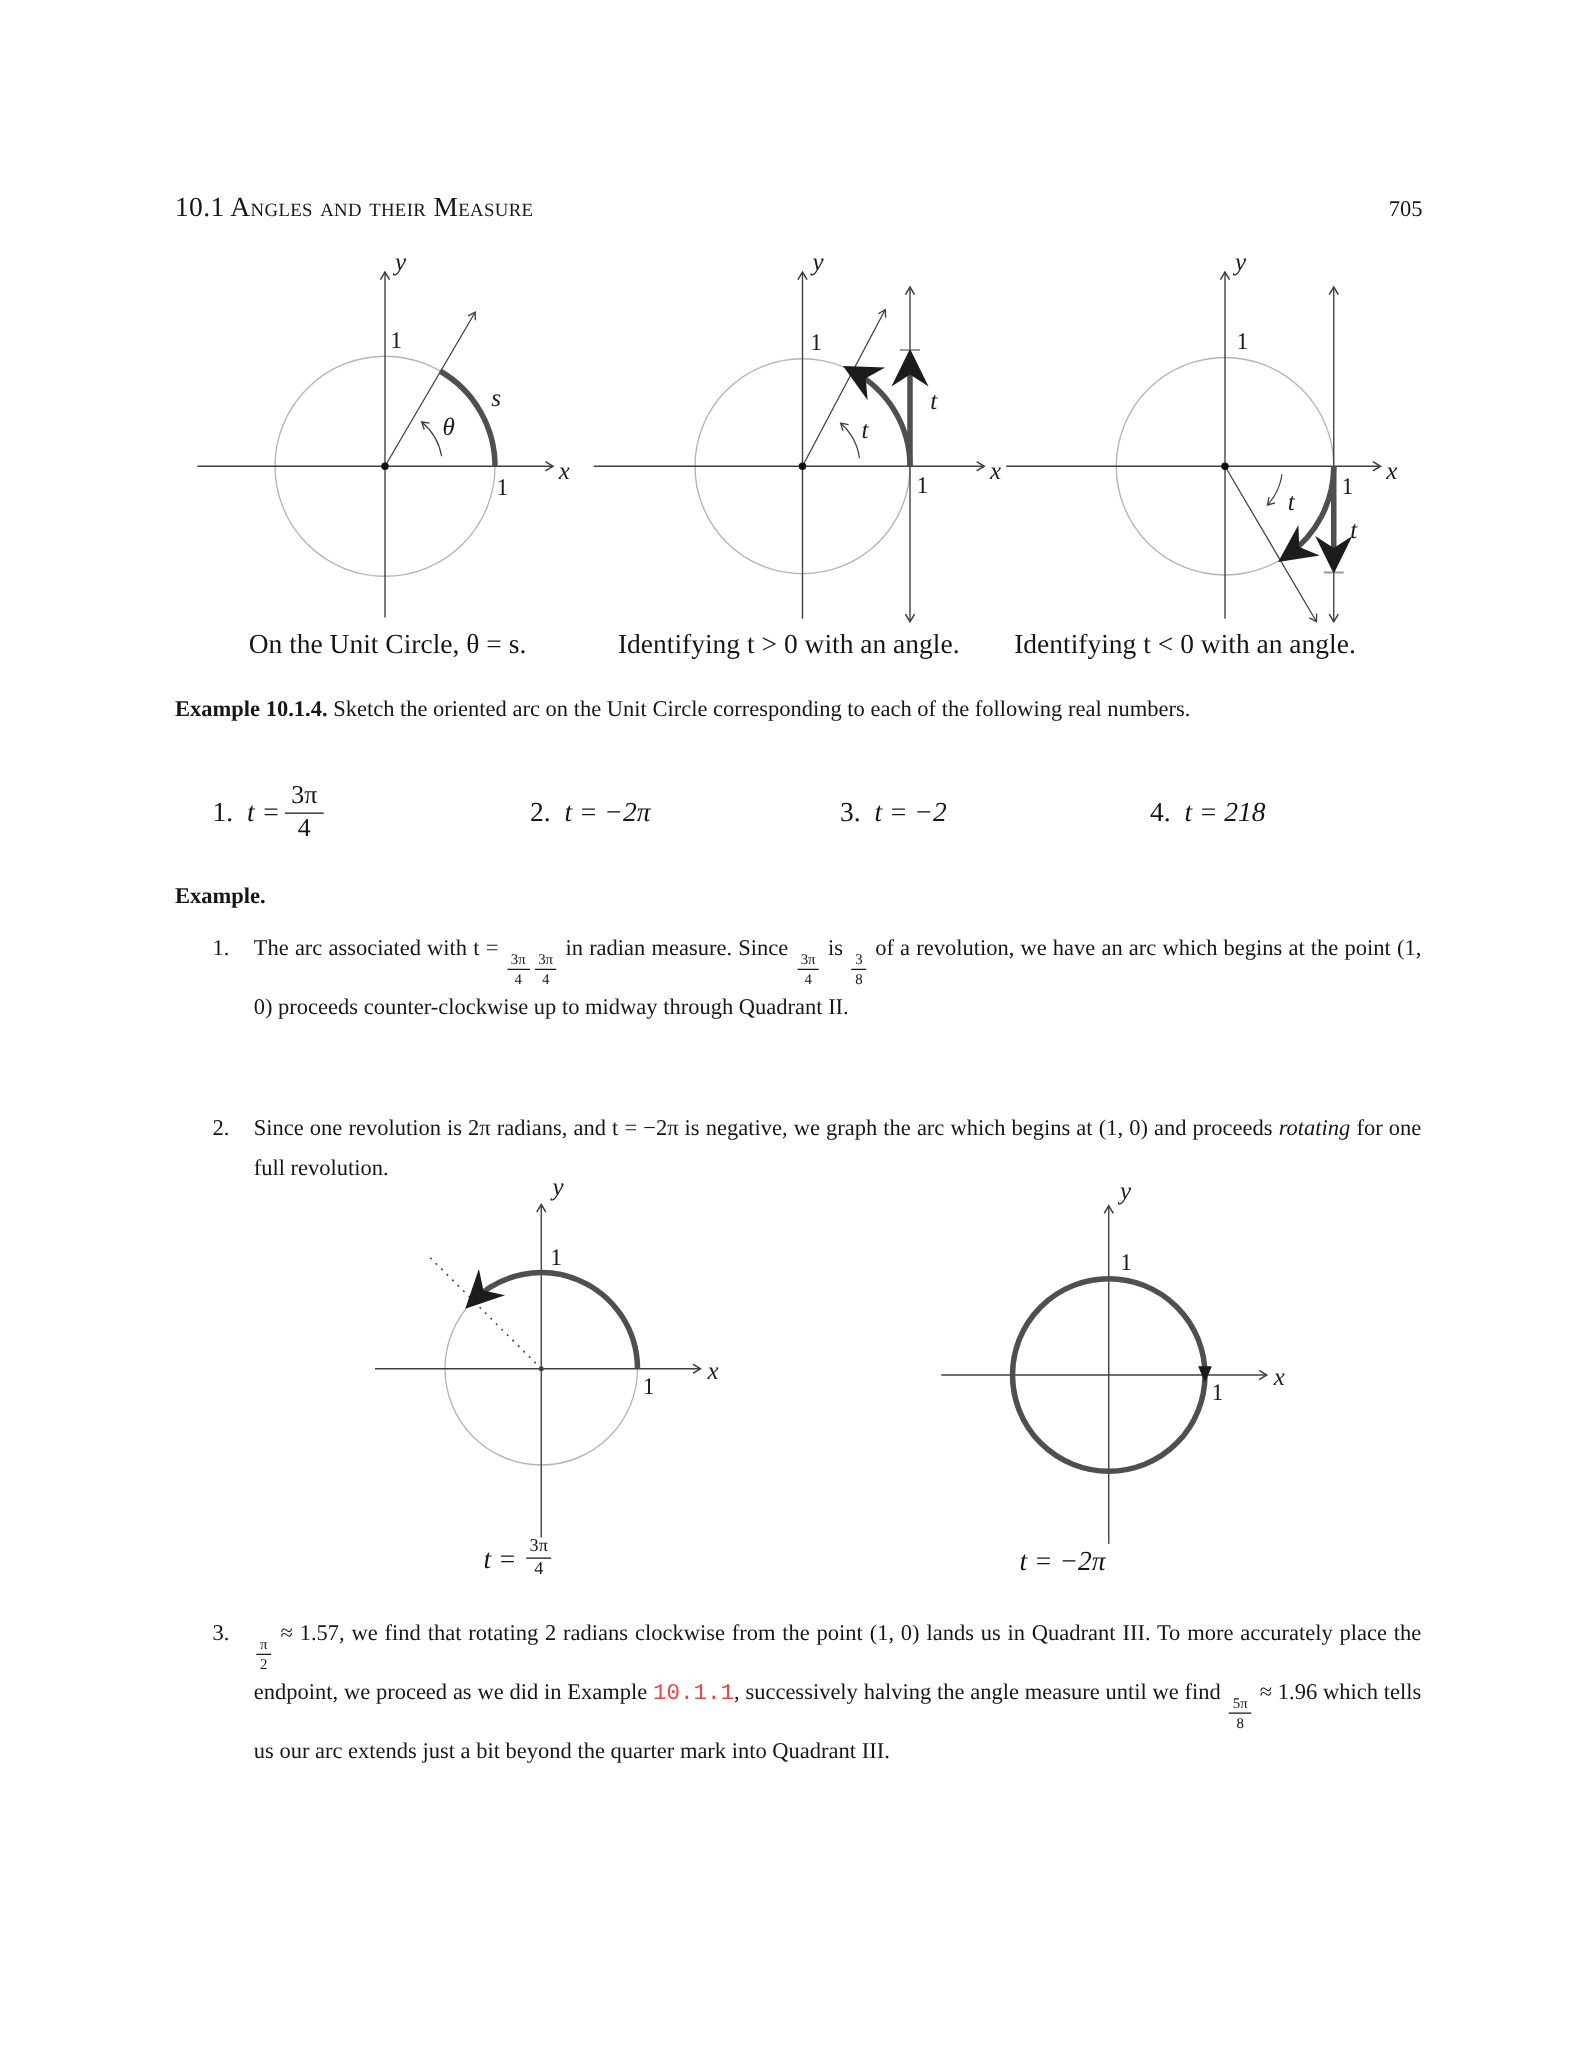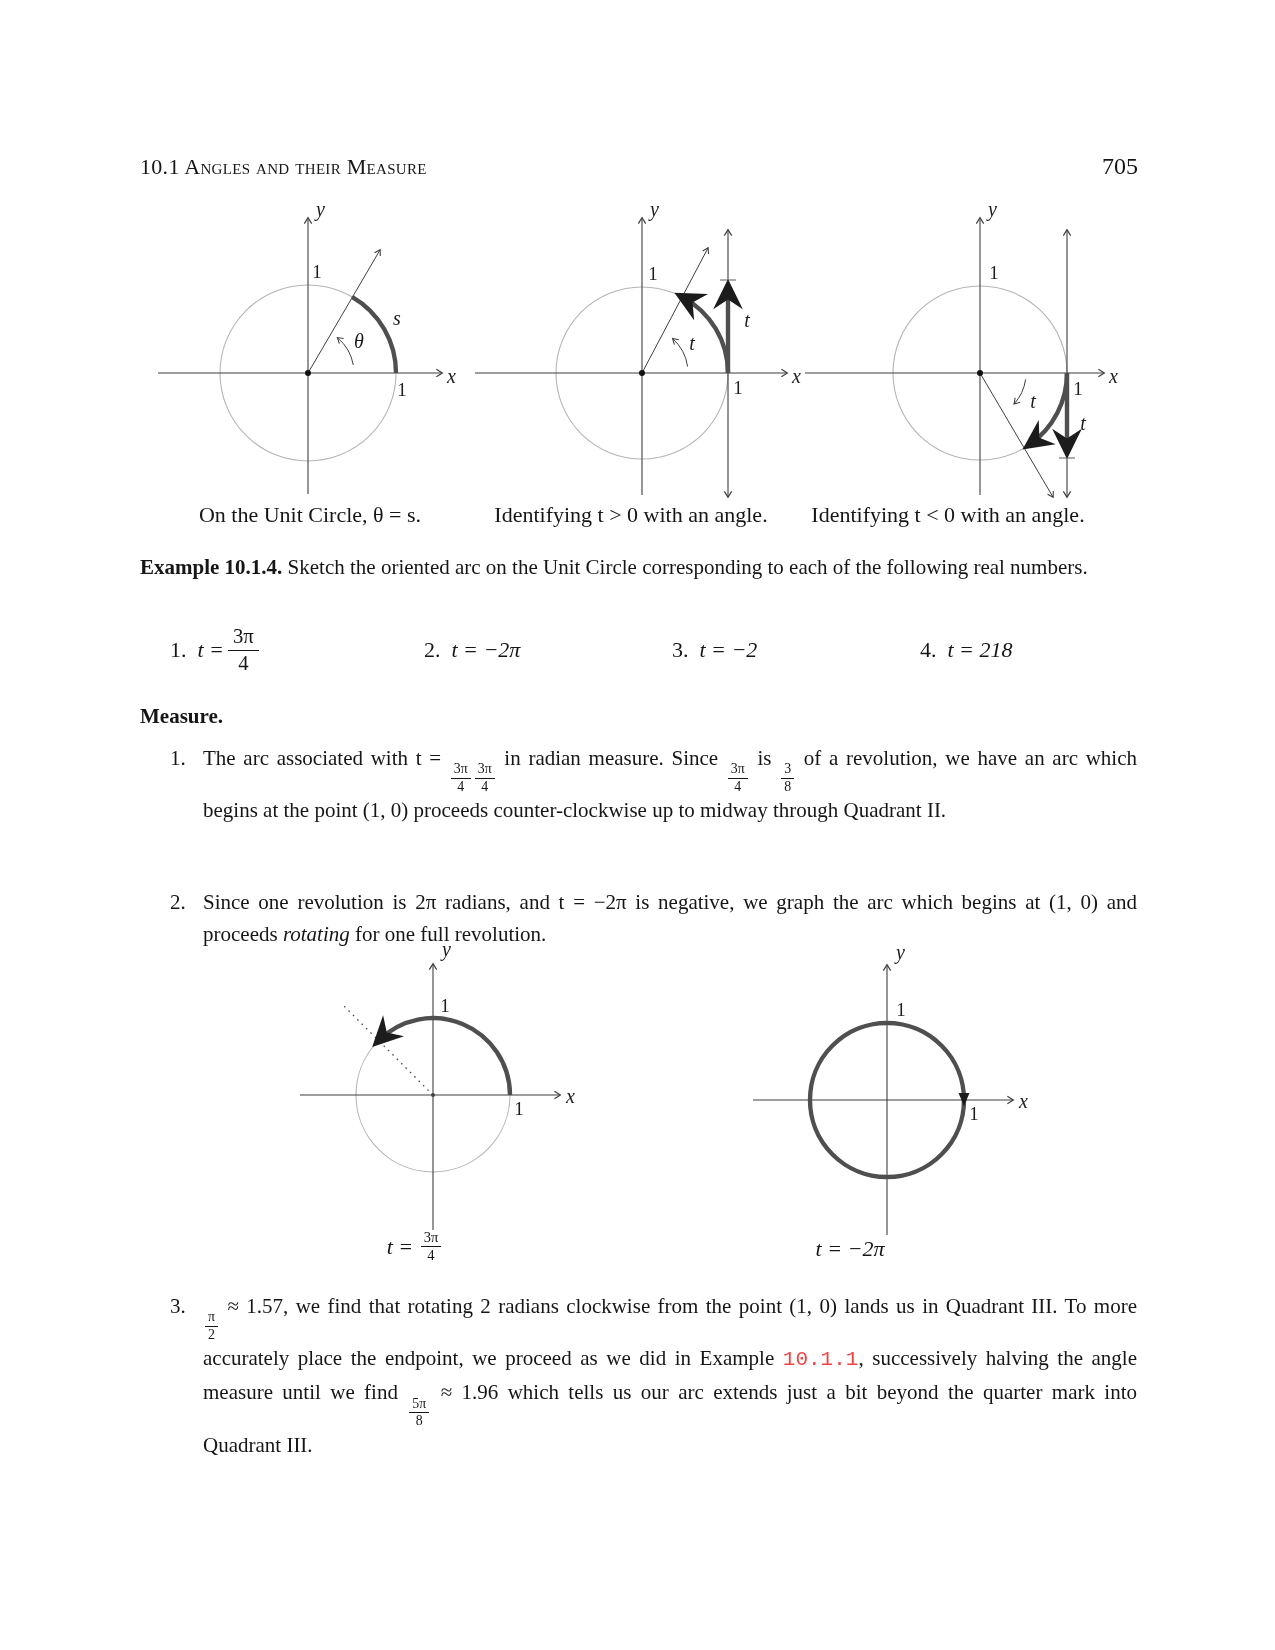--- a/index.html
+++ b/index.html
@@ -2,23 +2,23 @@
 <html><head>
 <meta charset="utf-8">
 <style>
   html,body{margin:0;padding:0;}
   body{width:1275px;height:1650px;background:#ffffff;position:relative;
        font-family:"Liberation Serif","DejaVu Serif",serif;color:#161616;
        -webkit-font-smoothing:antialiased;}
   .abs{position:absolute;}
   .header{top:141px;left:140px;width:998px;display:flex;justify-content:space-between;align-items:baseline;margin-top:12px;}
   .sc{font-variant:small-caps;font-size:22px;letter-spacing:.3px;}
-  .pagenum{font-size:24px;}
+  .pagenum{font-size:18px;}
   .cap{font-size:22px;text-align:center;}
-  .para{font-size:21px;line-height:32px;text-align:justify;}
+  .para{font-size:18px;line-height:32px;text-align:justify;}
   .bold{font-weight:bold;}
   .item{display:flex;}
   .inum{width:33px;flex:none;}
   .ibody{flex:1;}
   .frac{display:inline-flex;flex-direction:column;align-items:center;vertical-align:-0.6em;
         line-height:1.05;font-size:0.66em;margin:0 2px;}
   .frac .n{border-bottom:1.3px solid #161616;padding:0 3px 1px;}
   .frac .d{padding-top:1px;}
   .dfrac{display:inline-flex;flex-direction:column;align-items:center;vertical-align:middle;
         line-height:1.12;font-size:0.94em;margin:0 4px;}
@@ -133,21 +133,21 @@
 <div class="prob" style="left:424px;top:637px">
   <span>2.</span>&nbsp;&nbsp;<span class="em">t = −2π</span>
 </div>
 <div class="prob" style="left:672px;top:637px">
   <span>3.</span>&nbsp;&nbsp;<span class="em">t = −2</span>
 </div>
 <div class="prob" style="left:920px;top:637px">
   <span>4.</span>&nbsp;&nbsp;<span class="em">t = 218</span>
 </div>
 
-<div class="abs para bold" style="left:140px;top:700px">Measure.</div>
+<div class="abs para bold" style="left:140px;top:700px">Example.</div>
 
 <div class="abs para item" style="left:170px;top:742px;width:967px">
   <span class="inum">1.</span>
   <span class="ibody"><span>The arc associated with t = </span><span class="frac">
         <span class="n">3π</span>
         <span class="d">4</span>
       </span><span class="frac">
         <span class="n">3π</span>
         <span class="d">4</span>
       </span><span> in radian measure. Since </span><span class="frac">

